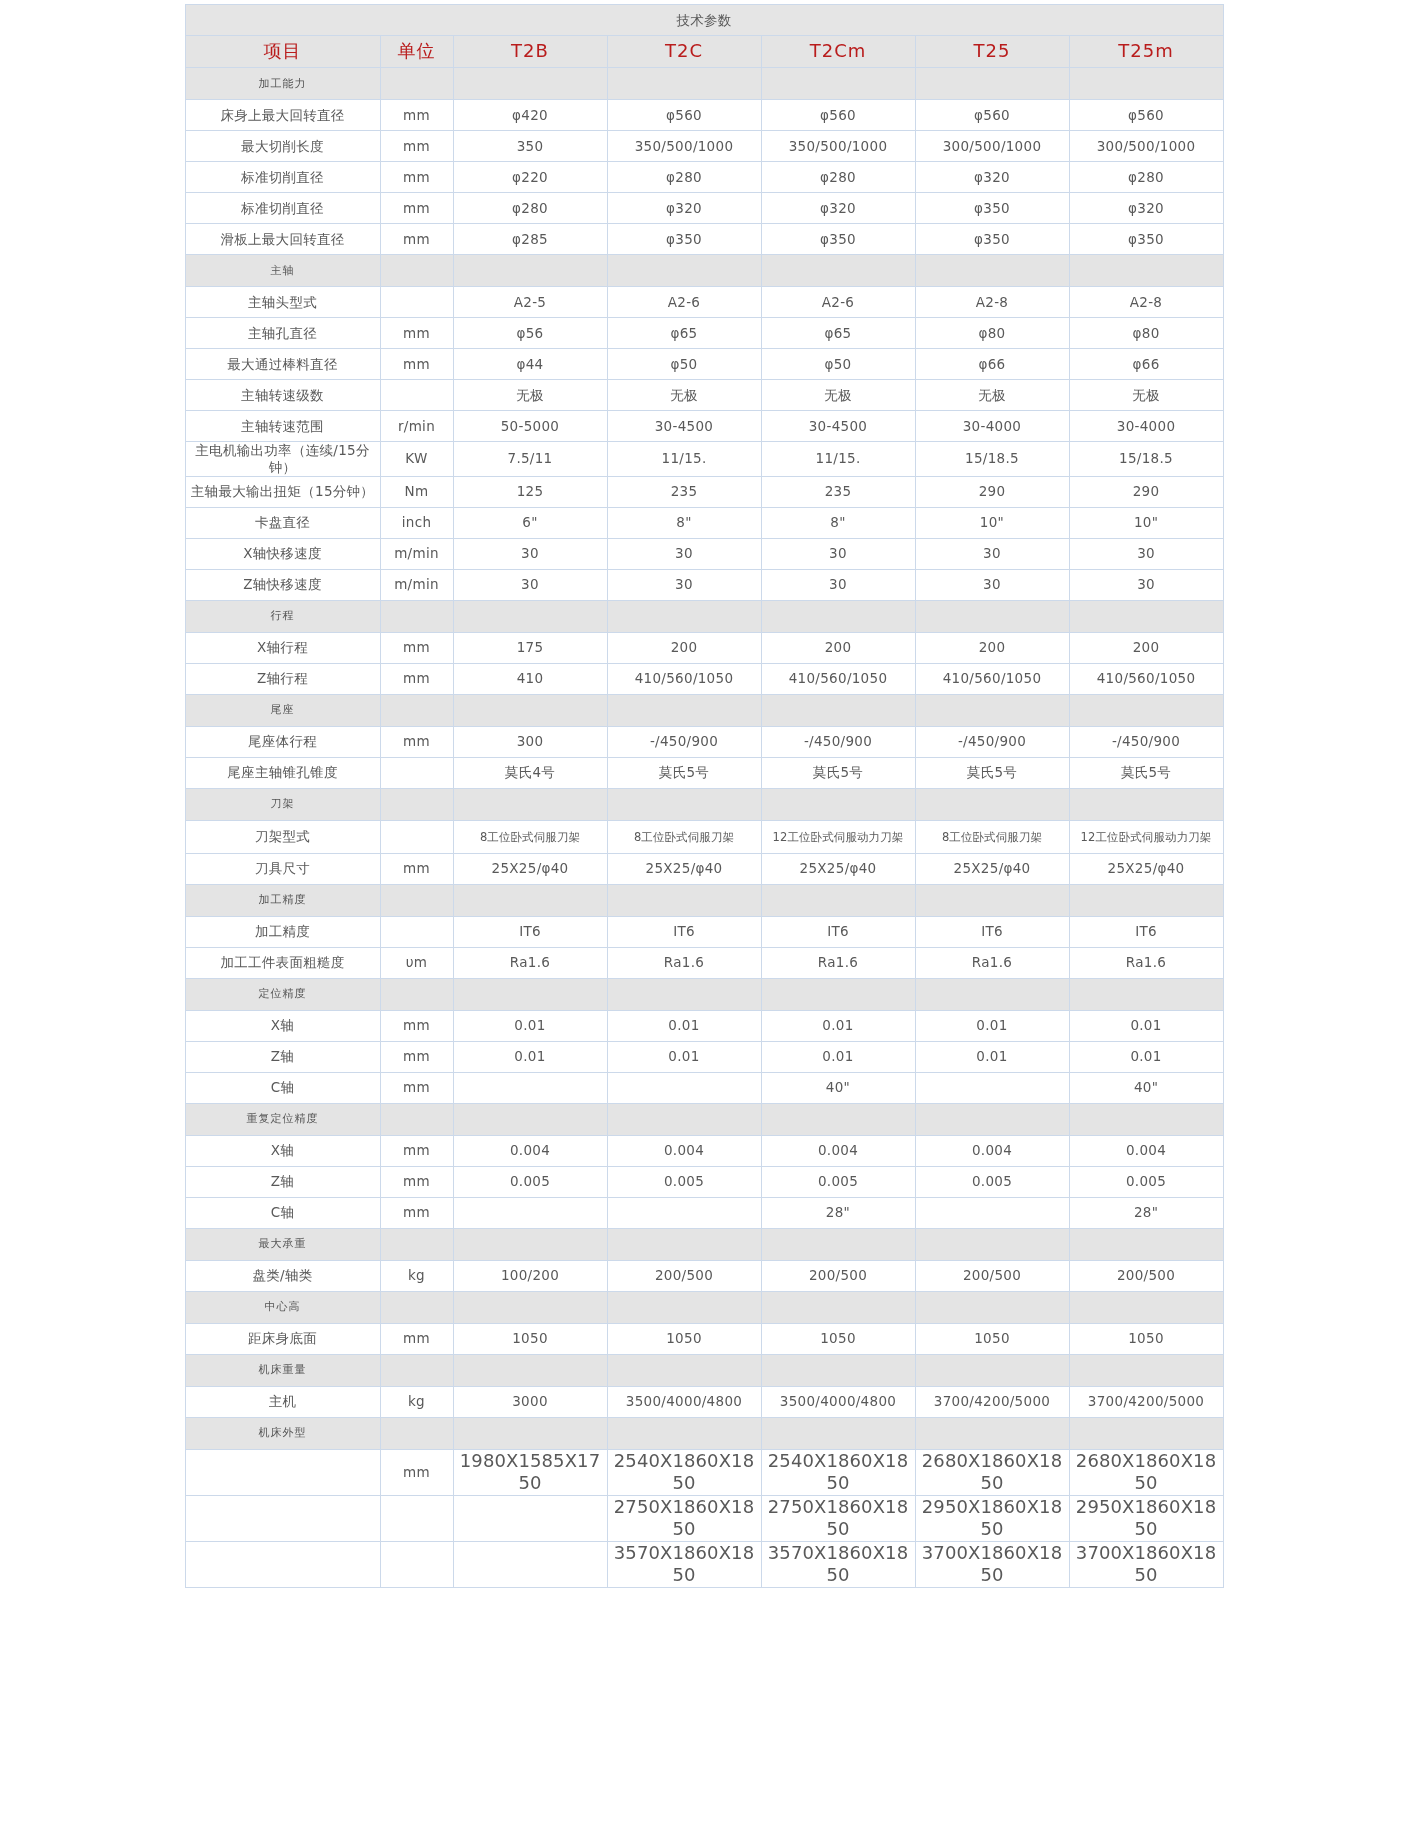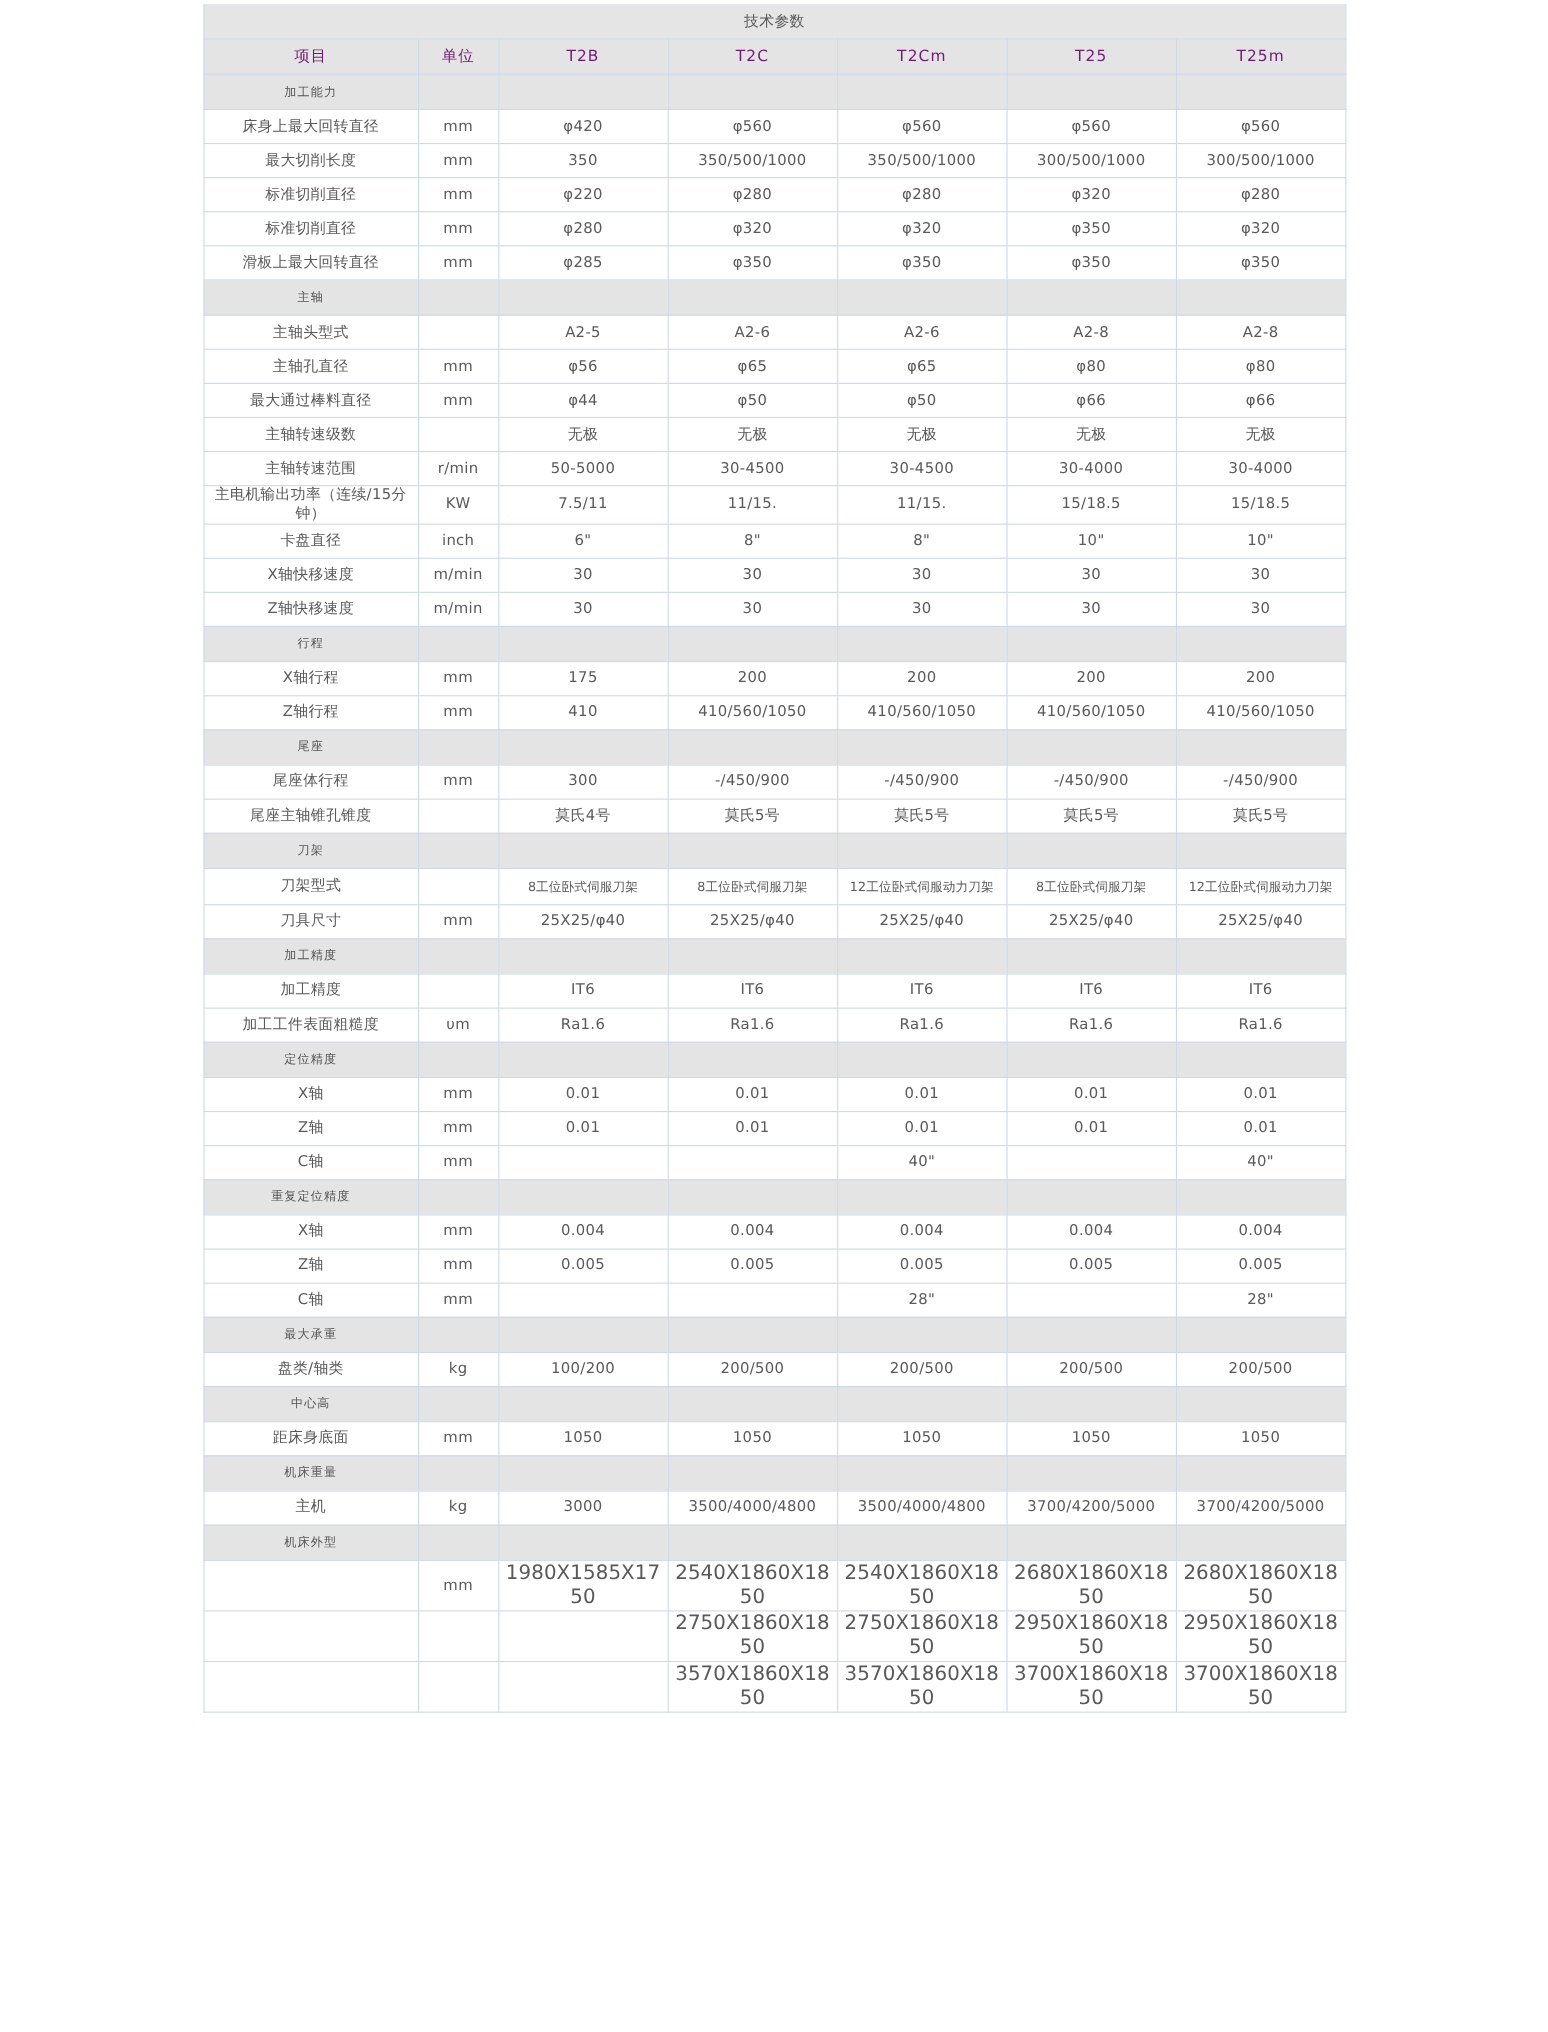--- a/index.html
+++ b/index.html
@@ -52,22 +52,22 @@
     height: 33px;
     font-size: 14px;
     color: #555555;
     background: #e5e5e5;
     border: 1px solid #ccd9ea;
     letter-spacing: 1px;
   }
   tr.head-row td {
     background: #e4e4e4;
     height: 31px;
-    font-size: 14px;
-    color: #701a75;
+    font-size: 18px;
+    color: #b91c1c;
     letter-spacing: 1px;
   }
   tr.group-row td {
     background: #e4e4e4;
     height: 31px;
   }
   tr.group-row td.group-label {
     color: #555555;
     font-size: 11px;
     letter-spacing: 1px;
@@ -235,20 +235,29 @@
           <tr class="data-row">
             <td class="item-cell">主电机输出功率（连续/15分钟）</td>
             <td class="unit-cell">KW</td>
             <td class="val-cell">7.5/11</td>
             <td class="val-cell">11/15.</td>
             <td class="val-cell">11/15.</td>
             <td class="val-cell">15/18.5</td>
             <td class="val-cell">15/18.5</td>
           </tr>
           <tr class="data-row">
+            <td class="item-cell">主轴最大输出扭矩（15分钟）</td>
+            <td class="unit-cell">Nm</td>
+            <td class="val-cell">125</td>
+            <td class="val-cell">235</td>
+            <td class="val-cell">235</td>
+            <td class="val-cell">290</td>
+            <td class="val-cell">290</td>
+          </tr>
+          <tr class="data-row">
             <td class="item-cell">卡盘直径</td>
             <td class="unit-cell">inch</td>
             <td class="val-cell">6"</td>
             <td class="val-cell">8"</td>
             <td class="val-cell">8"</td>
             <td class="val-cell">10"</td>
             <td class="val-cell">10"</td>
           </tr>
           <tr class="data-row">
             <td class="item-cell">X轴快移速度</td>

